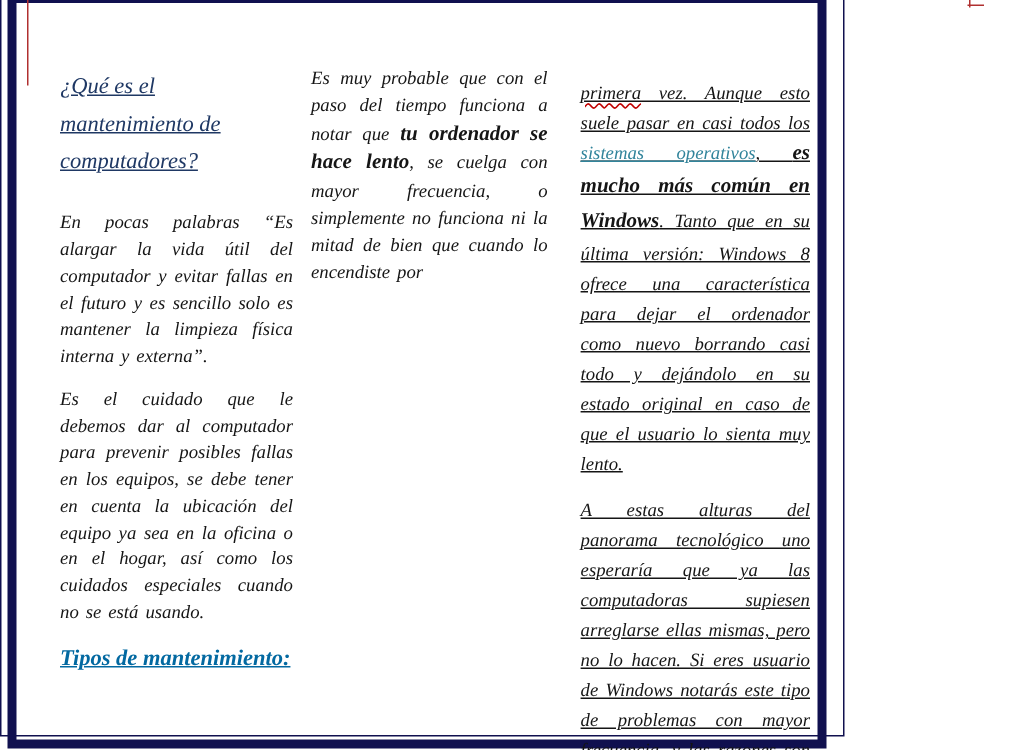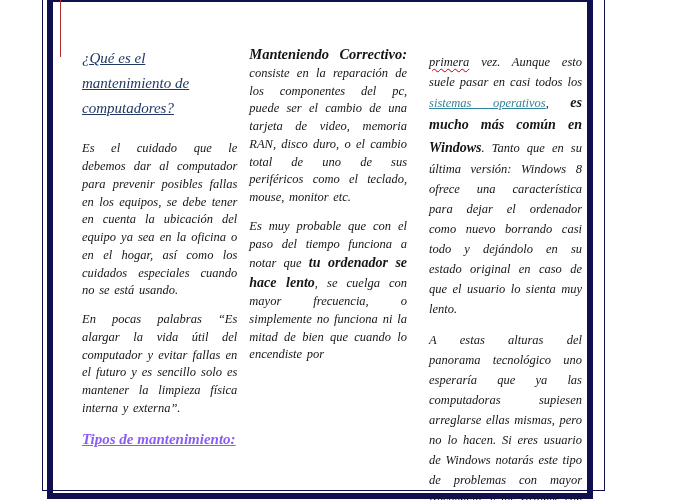--- a/index.html
+++ b/index.html
@@ -1,37 +1,37 @@
 <!DOCTYPE html>
 <html><head>
 <meta charset="utf-8">
 <style>
   html,body{margin:0;padding:0;background:#ffffff;}
   body{width:676px;height:500px;overflow:hidden;font-family:"Liberation Serif",serif;}
-  .page{position:relative;width:564px;height:500px;background:#fff;margin-left:42px;}
+  .page{position:relative;width:564px;height:500px;background:#fff;}
 
   
   .border-thin{position:absolute;left:0;top:-3px;right:1px;bottom:9px;border:1px solid #10104f;pointer-events:none;}
   .border-thick{position:absolute;left:5px;top:-4px;right:13px;bottom:1px;border:6px solid #10104f;pointer-events:none;}
   .red-mark-left{position:absolute;left:18px;top:0;width:1px;height:57px;background:#b03030;}
   .red-mark-right-v{position:absolute;left:646px;top:0;width:1px;height:5px;background:#b03030;}
   .red-mark-right-h{position:absolute;left:645px;top:3px;width:11px;height:1px;background:#b03030;}
 
   
   .columns{position:absolute;left:40px;top:44px;right:24px;bottom:8px;display:flex;}
   .col{font-style:italic;font-size:12.5px;line-height:1.42;color:#151515;}
   .col-1{width:194px;margin-right:12px;}
   .col-2{width:197px;margin-right:22px;}
-  .col-3{width:191px;line-height:1.6;padding-top:8px;}
+  .col-3{width:191px;line-height:1.6;padding-top:8px;text-decoration:underline;}
 
   p{margin:0 0 11px 0;text-align:justify;word-spacing:1.5px;}
   .h-blue{color:#1f3864;font-size:15px;line-height:1.65;font-weight:normal;font-style:italic;
           text-decoration:underline;margin:2px 0 20px 0;}
   .h-black{font-size:15px;font-weight:bold;font-style:italic;text-decoration:underline;
-           margin:4px 0 9px 0;color:#8b5cf6;}
+           margin:4px 0 9px 0;color:#0369a1;}
   .h-problemas{font-size:15px;font-weight:bold;font-style:italic;text-decoration:underline;
            margin:13px 0 15px 0;color:#1a1a1a;word-spacing:1px;}
   .lead{font-weight:bold;font-size:14.5px;}
   .bold-run{font-weight:bold;font-size:14px;}
   .link{color:#31849b;text-decoration:underline;cursor:pointer;}
   .misspell{text-decoration:underline wavy #c00000;text-decoration-thickness:1px;text-underline-offset:2px;}
 </style>
 </head>
 <body>
 
@@ -40,27 +40,26 @@
   <div class="border-thin"></div>
   <div class="border-thick"></div>
   <div class="red-mark-left"></div>
   <div class="red-mark-right-v"></div>
   <div class="red-mark-right-h"></div>
 
   <div class="columns">
 
     <div class="col col-1">
       <h2 class="h-blue">¿Qué es el mantenimiento de computadores?</h2>
+      <p>En pocas palabras “Es alargar la vida útil del computador y evitar fallas en el futuro y es sencillo solo es mantener la limpieza física interna y externa”.</p>
       <p>Es el cuidado que le debemos dar al computador para prevenir posibles fallas en los equipos, se debe tener en cuenta la ubicación del equipo ya sea en la oficina o en el hogar, así como los cuidados especiales cuando no se está usando.</p>
-      <p>En pocas palabras “Es alargar la vida útil del computador y evitar fallas en el futuro y es sencillo solo es mantener la limpieza física interna y externa”.</p>
       <h3 class="h-black">Tipos de mantenimiento:</h3>
     </div>
 
     <div class="col col-2">
-      <p><span class="lead">Manteniendo Correctivo:</span><span> consiste en la reparación de los componentes del pc, puede ser el cambio de una tarjeta de video, memoria RAN, disco duro, o el cambio total de uno de sus periféricos como el teclado, mouse, monitor etc.</span></p>
       <p><span>Es muy probable que con el paso del tiempo funciona a notar que </span><span class="bold-run">tu ordenador se hace lento</span><span>, se cuelga con mayor frecuencia, o simplemente no funciona ni la mitad de bien que cuando lo encendiste por</span></p>
     </div>
 
     <div class="col col-3">
       <p><span class="misspell">primera</span><span> vez. Aunque esto suele pasar en casi todos los </span><span class="link">sistemas operativos</span><span>, </span><span class="bold-run">es mucho más común en Windows</span><span>. Tanto que en su última versión: Windows 8 ofrece una característica para dejar el ordenador como nuevo borrando casi todo y dejándolo en su estado original en caso de que el usuario lo sienta muy lento.</span></p>
       <p><span>A estas alturas del panorama tecnológico uno esperaría que ya las computadoras supiesen arreglarse ellas mismas, pero no lo hacen. Si eres usuario de Windows notarás este tipo de problemas con mayor frecuencia, y las razones son varias: se empiezan a acumular archivos temporales, se fragmenta el disco duro, se desordena el registro, se añaden programas al inicio sin tu permiso, etc. Todos problemas que tienen solución, pero que </span></p>
     </div>
 
   </div>
 </div>

